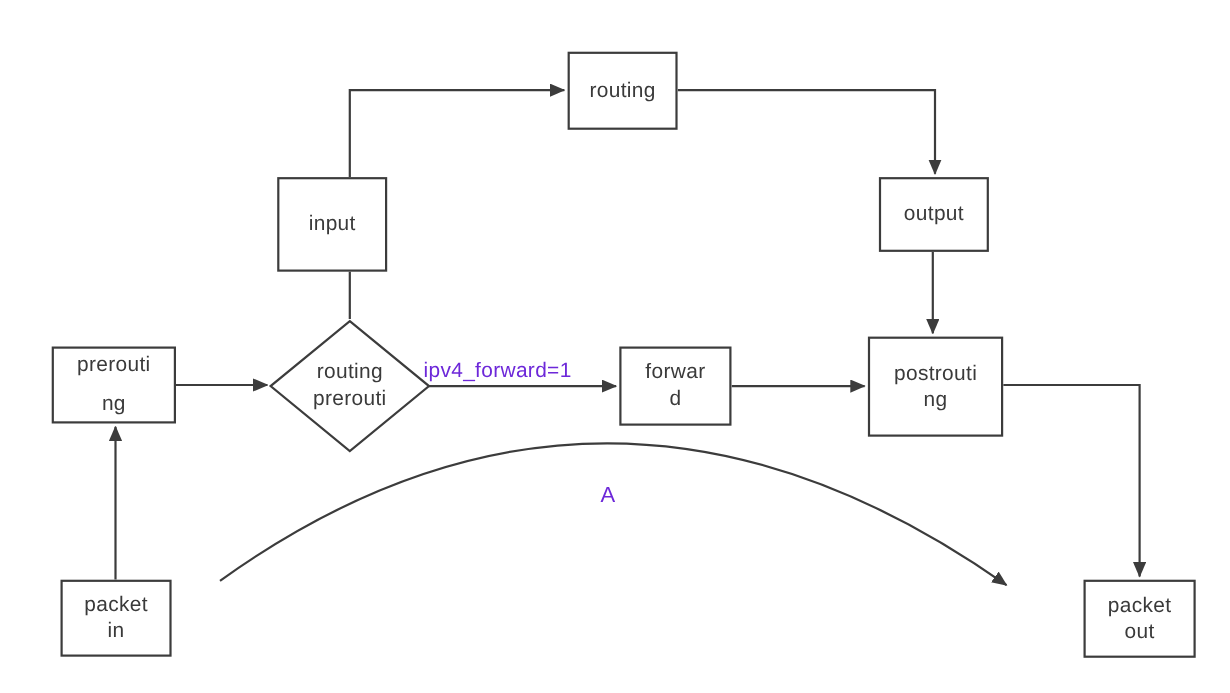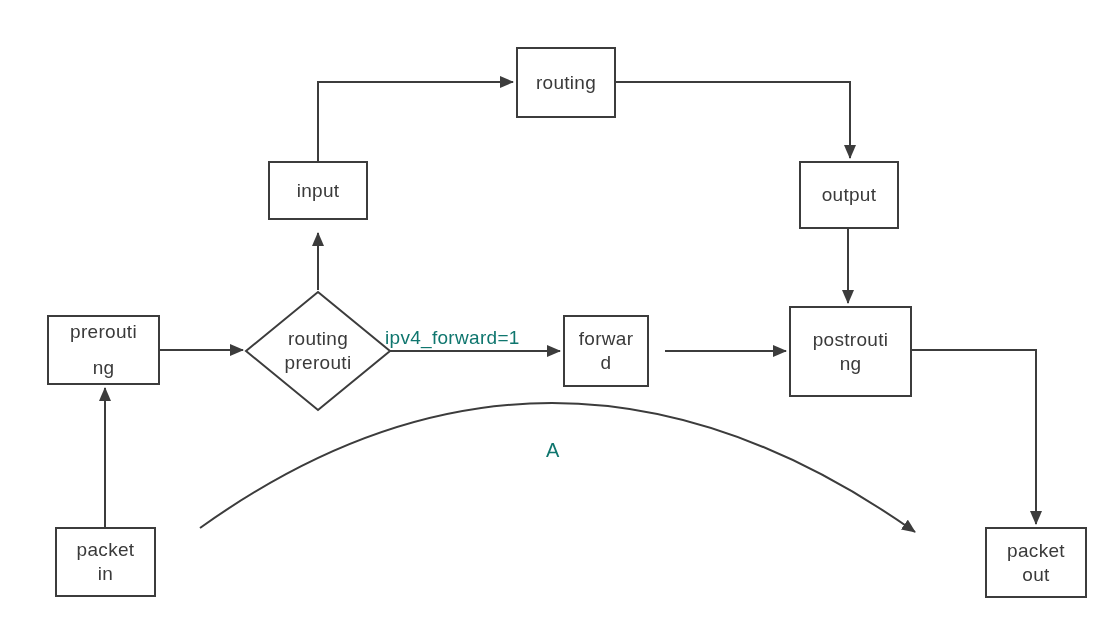--- a/index.html
+++ b/index.html
@@ -47,21 +47,21 @@
     flex-direction: column;
     align-items: center;
     color: #3a3a3a;
     font-size: 19px;
     line-height: 24px;
     text-align: center;
     letter-spacing: 0.3px;
   }
   .free-label {
     position: absolute;
-    color: #0f766e;
+    color: #6d28d9;
     font-size: 19px;
     line-height: 22px;
     letter-spacing: 0.3px;
     white-space: nowrap;
   }
   .label-ipv4 { left: 385px; top: 327px; }
   .label-a   { left: 546px; top: 439px; font-size: 20px; }
 </style>
 </head>
 <body>
@@ -104,36 +104,36 @@
   <div class="node" style="left:47px; top:315px; width:113px; height:70px;gap:12px;">
     <span>prerouti</span>
     <span>ng</span>
   </div>
 
   <div class="node" style="left:55px; top:527px; width:101px; height:70px;">
     <span>packet</span>
     <span>in</span>
   </div>
 
-  <div class="node" style="left:268px; top:161px; width:100px; height:59px;">
+  <div class="node" style="left:252px; top:161px; width:100px; height:86px;">
     <span>input</span>
 
   </div>
 
   <div class="node" style="left:516px; top:47px; width:100px; height:71px;">
     <span>routing</span>
 
   </div>
 
   <div class="node" style="left:799px; top:161px; width:100px; height:68px;align-items:center;">
     <span>output</span>
 
   </div>
 
-  <div class="node" style="left:563px; top:315px; width:86px; height:72px;">
+  <div class="node" style="left:563px; top:315px; width:102px; height:72px;">
     <span>forwar</span>
     <span>d</span>
   </div>
 
   <div class="node" style="left:789px; top:306px; width:123px; height:91px;text-align:right;">
     <span>postrouti</span>
     <span>ng</span>
   </div>
 
   <div class="node" style="left:985px; top:527px; width:102px; height:71px;">

